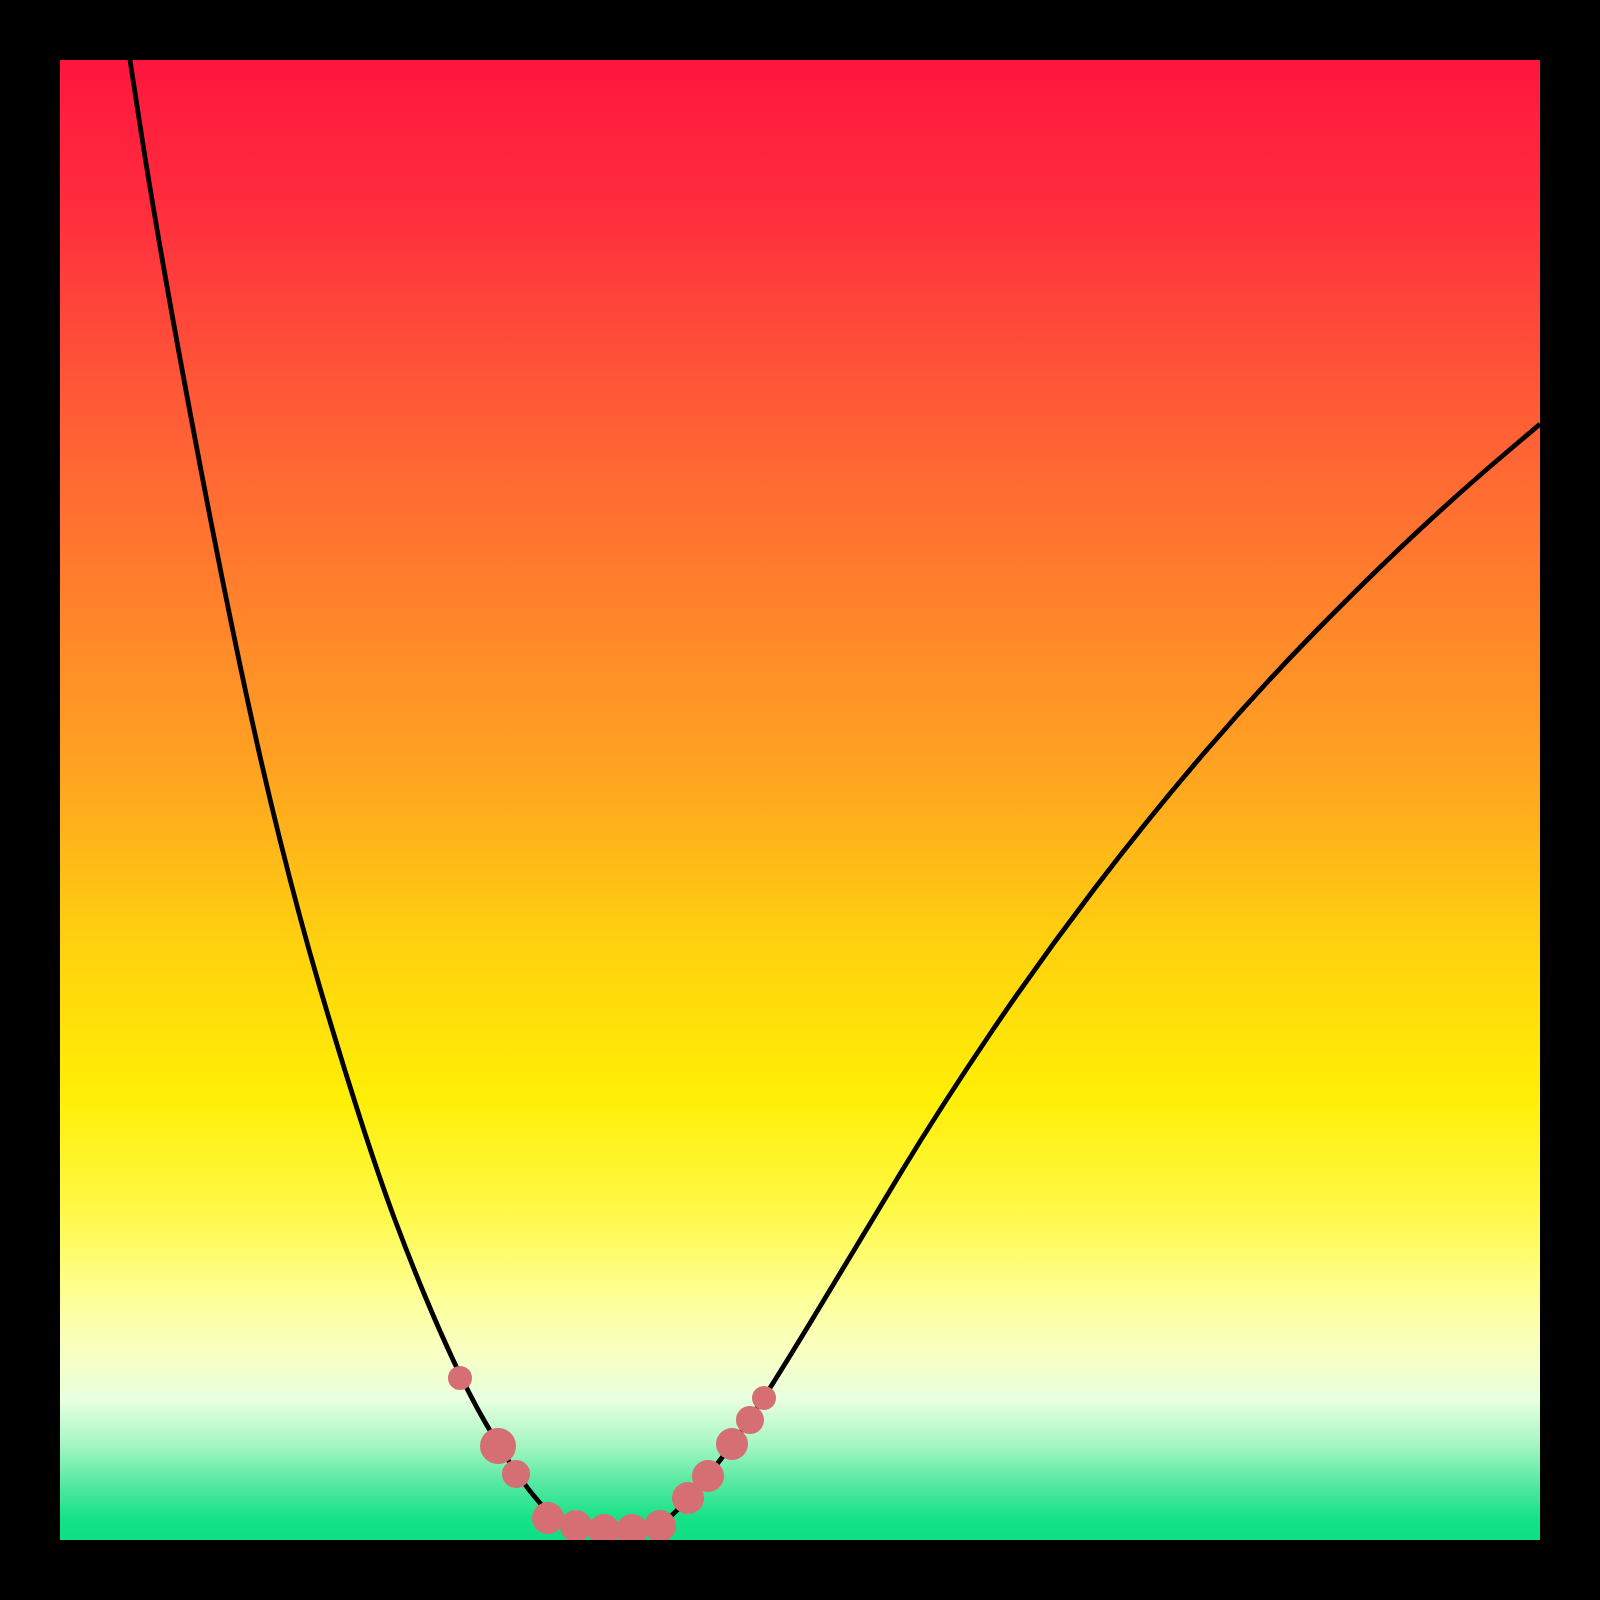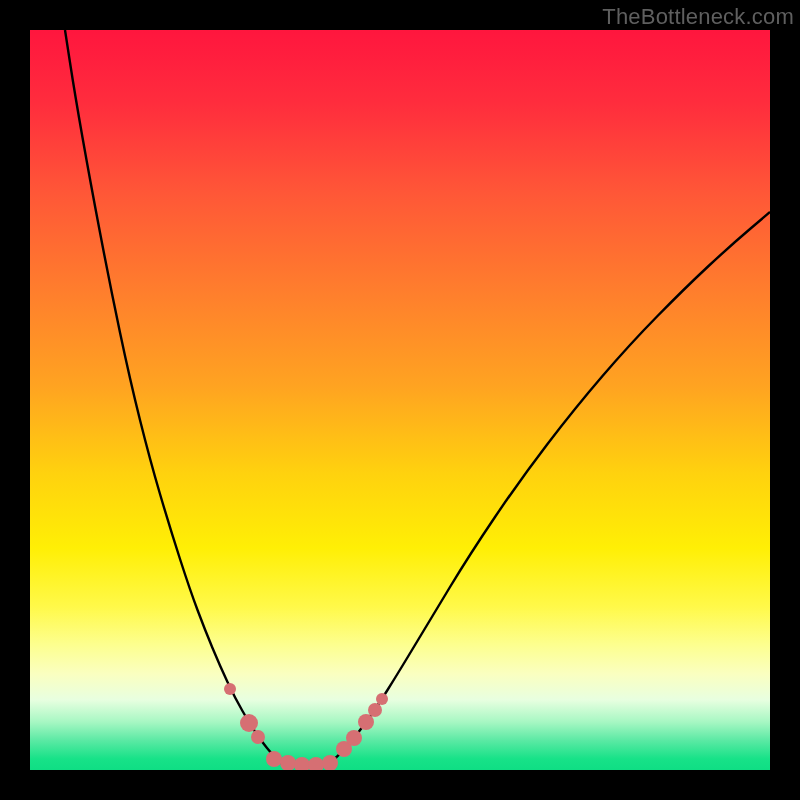--- a/index.html
+++ b/index.html
@@ -49,21 +49,20 @@
     letter-spacing: 0.2px;
     color: #5f5f5f;
     font-weight: 500;
     user-select: none;
   }
 </style>
 </head>
 <body>
 
 <div class="frame">
-  <div class="watermark">TheBottleneck.com</div>
 
   <div class="plot-area">
     <svg class="gradient" viewBox="0 0 740 740" preserveAspectRatio="none">
       <defs>
         <linearGradient id="bg-grad" x1="0" y1="0" x2="0" y2="1">
             <stop offset="0%" stop-color="#ff163e"></stop>
             <stop offset="10%" stop-color="#ff2d3d"></stop>
             <stop offset="22%" stop-color="#ff5737"></stop>
             <stop offset="35%" stop-color="#ff7d2d"></stop>
             <stop offset="48%" stop-color="#ffa321"></stop>

